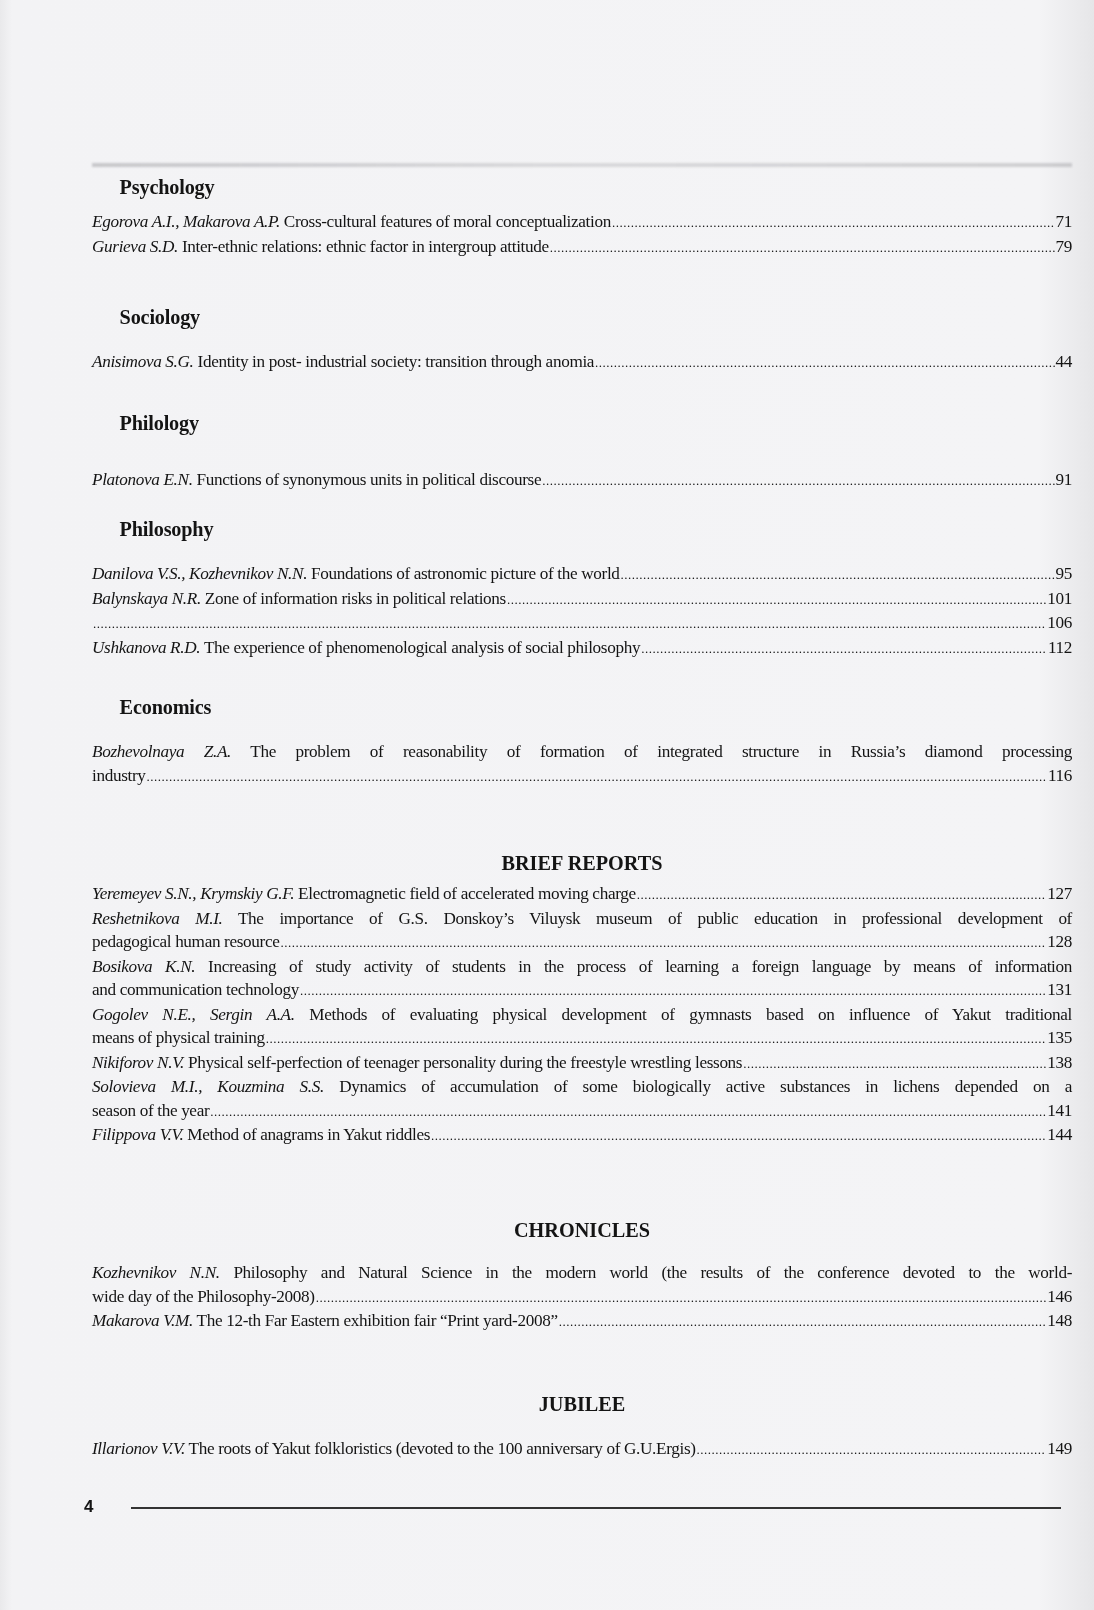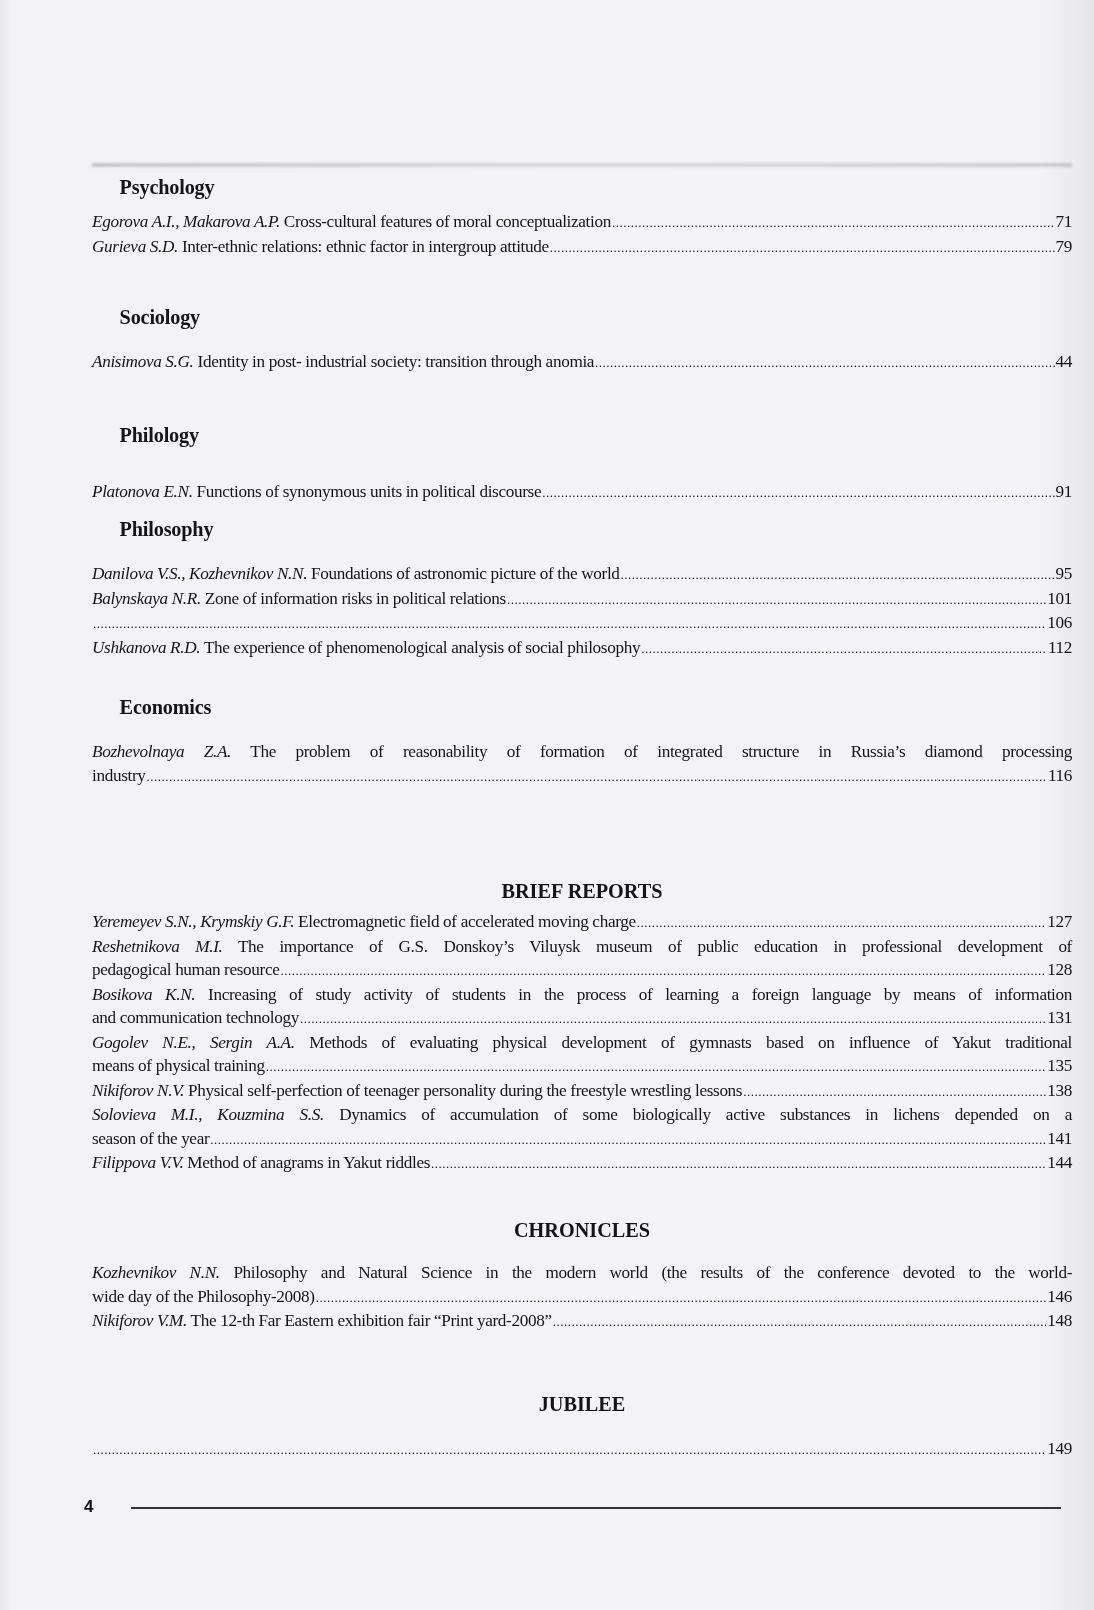--- a/index.html
+++ b/index.html
@@ -121,21 +121,21 @@
       <div class="entry">
         <div class="row">
             <span class="txt"><span class="author">Anisimova S.G.</span> <span>Identity in post- industrial society: transition through anomia</span></span>
             <span class="dots"></span>
             <span class="pg">44</span>
           </div>
       </div>
     </div>
   </div>
 
-  <div class="section" style="top:422px">
+  <div class="section" style="top:410px">
     <div class="section-title">Philology</div>
     <div class="entries" style="margin-top:32px">
       <div class="entry">
         <div class="row">
             <span class="txt"><span class="author">Platonova E.N.</span> <span>Functions of synonymous units in political discourse</span></span>
             <span class="dots"></span>
             <span class="pg">91</span>
           </div>
       </div>
     </div>
@@ -181,21 +181,21 @@
         <div class="wrap-line"><span class="author">Bozhevolnaya Z.A.</span> <span>The problem of reasonability of formation of integrated structure in Russia’s diamond processing</span></div>
         <div class="row">
             <span class="txt">industry</span>
             <span class="dots"></span>
             <span class="pg">116</span>
           </div>
       </div>
     </div>
   </div>
 
-  <div class="section" style="top:878px">
+  <div class="section" style="top:850px">
     <div class="major-title">BRIEF REPORTS</div>
     <div class="entries" style="margin-top:6px">
       <div class="entry">
         <div class="row">
             <span class="txt"><span class="author">Yeremeyev S.N., Krymskiy G.F.</span> <span>Electromagnetic field of accelerated moving charge</span></span>
             <span class="dots"></span>
             <span class="pg">127</span>
           </div>
       </div>
       <div class="entry">
@@ -253,33 +253,34 @@
       <div class="entry">
         <div class="wrap-line"><span class="author">Kozhevnikov N.N.</span> <span>Philosophy and Natural Science in the modern world (the results of the conference devoted to the world-</span></div>
         <div class="row">
             <span class="txt">wide day of the Philosophy-2008)</span>
             <span class="dots"></span>
             <span class="pg">146</span>
           </div>
       </div>
       <div class="entry">
         <div class="row">
-            <span class="txt"><span class="author">Nikiforov V.M.</span> <span>The 12-th Far Eastern exhibition fair “Print yard-2008”</span></span>
+            <span class="txt"><span class="author">Makarova V.M.</span> <span>The 12-th Far Eastern exhibition fair “Print yard-2008”</span></span>
             <span class="dots"></span>
             <span class="pg">148</span>
           </div>
       </div>
     </div>
   </div>
 
   <div class="section" style="top:1391px">
     <div class="major-title">JUBILEE</div>
     <div class="entries" style="margin-top:20px">
       <div class="entry">
         <div class="row">
+            <span class="txt"><span class="author">Illarionov V.V.</span> <span>The roots of Yakut folkloristics (devoted to the 100 anniversary of G.U.Ergis)</span></span>
             <span class="dots"></span>
             <span class="pg">149</span>
           </div>
       </div>
     </div>
   </div>
 
 </div>
 
 <div class="footer-num">4</div>

